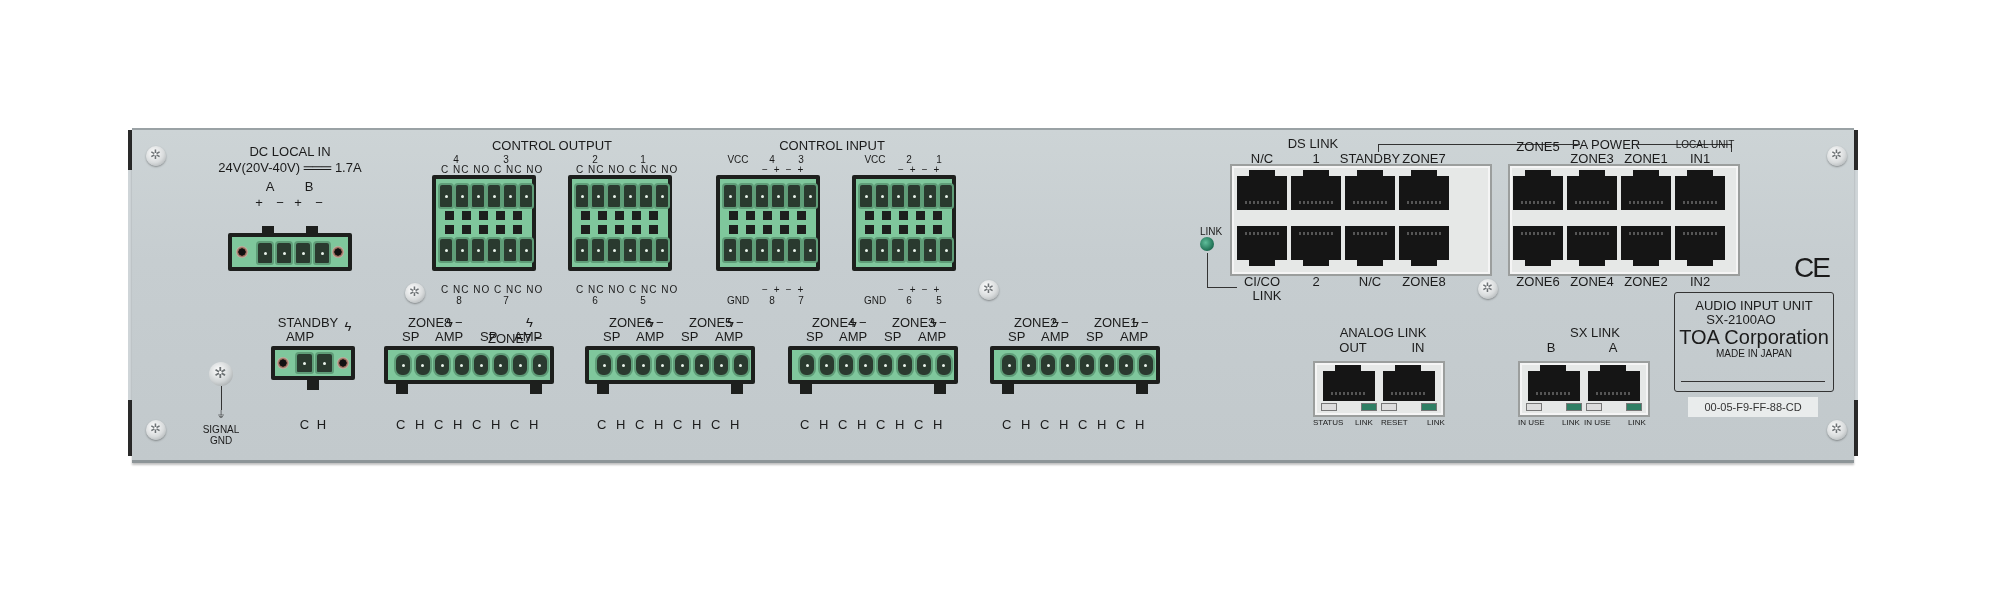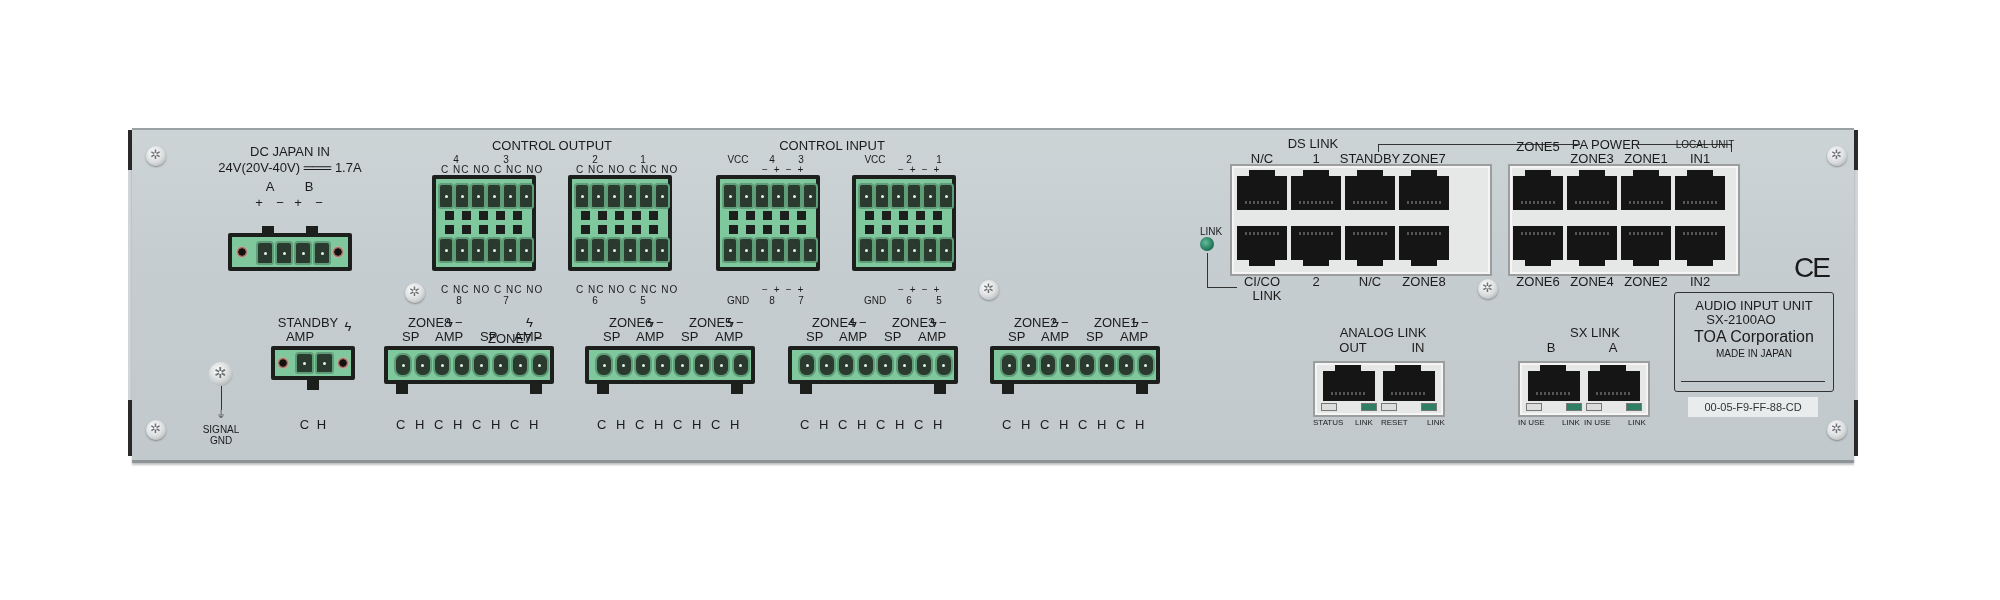--- a/index.html
+++ b/index.html
@@ -50,21 +50,21 @@
 
 <div class="screw" style="left:146px;top:146px"></div>
 <div class="screw" style="left:146px;top:420px"></div>
 <div class="screw" style="left:1827px;top:146px"></div>
 <div class="screw" style="left:1827px;top:420px"></div>
 <div class="screw" style="left:405px;top:283px"></div>
 <div class="screw" style="left:979px;top:280px"></div>
 <div class="screw" style="left:1478px;top:279px"></div>
 
 <div>
-  <div class="txt c" style="left:290px;top:145px">DC JAPAN IN</div>
+  <div class="txt c" style="left:290px;top:145px">DC LOCAL IN</div>
   <div class="txt c" style="left:290px;top:161px">24V(20V-40V) ═══ 1.7A</div>
   <div class="txt c" style="left:270px;top:180px">A</div>
   <div class="txt c" style="left:309px;top:180px">B</div>
   <div class="txt c" style="left:259px;top:196px">+</div>
   <div class="txt c" style="left:280px;top:196px">−</div>
   <div class="txt c" style="left:298px;top:196px">+</div>
   <div class="txt c" style="left:319px;top:196px">−</div>
   <div class="tb" style="left:228px;top:233px;width:124px;height:38px">
     <div class="body"></div>
     <div class="tab" style="left:34px;top:-7px"></div>
@@ -418,17 +418,17 @@
   <div class="txt" style="left:1518px;top:418px;font-size:8px;line-height:9px">IN USE</div>
   <div class="txt" style="left:1562px;top:418px;font-size:8px;line-height:9px">LINK</div>
   <div class="txt" style="left:1584px;top:418px;font-size:8px;line-height:9px">IN USE</div>
   <div class="txt" style="left:1628px;top:418px;font-size:8px;line-height:9px">LINK</div>
 </div>
 
 <div class="ce">CE</div>
 <div class="label-box">
   <div class="txt c" style="left:79px;top:6px">AUDIO INPUT UNIT</div>
   <div class="txt c" style="left:66px;top:20px">SX-2100AO</div>
-  <div class="txt c" style="left:79px;top:35px;font-size:16px;line-height:18px">TOA Corporation</div>
+  <div class="txt c" style="left:79px;top:35px;font-size:20px;line-height:18px">TOA Corporation</div>
   <div class="txt small c" style="left:79px;top:55px">MADE IN JAPAN</div>
   <div class="line" style="left:6px;top:88px;width:144px;height:1px"></div>
 </div>
 <div class="mac">00-05-F9-FF-88-CD</div>
 
 </body></html>

